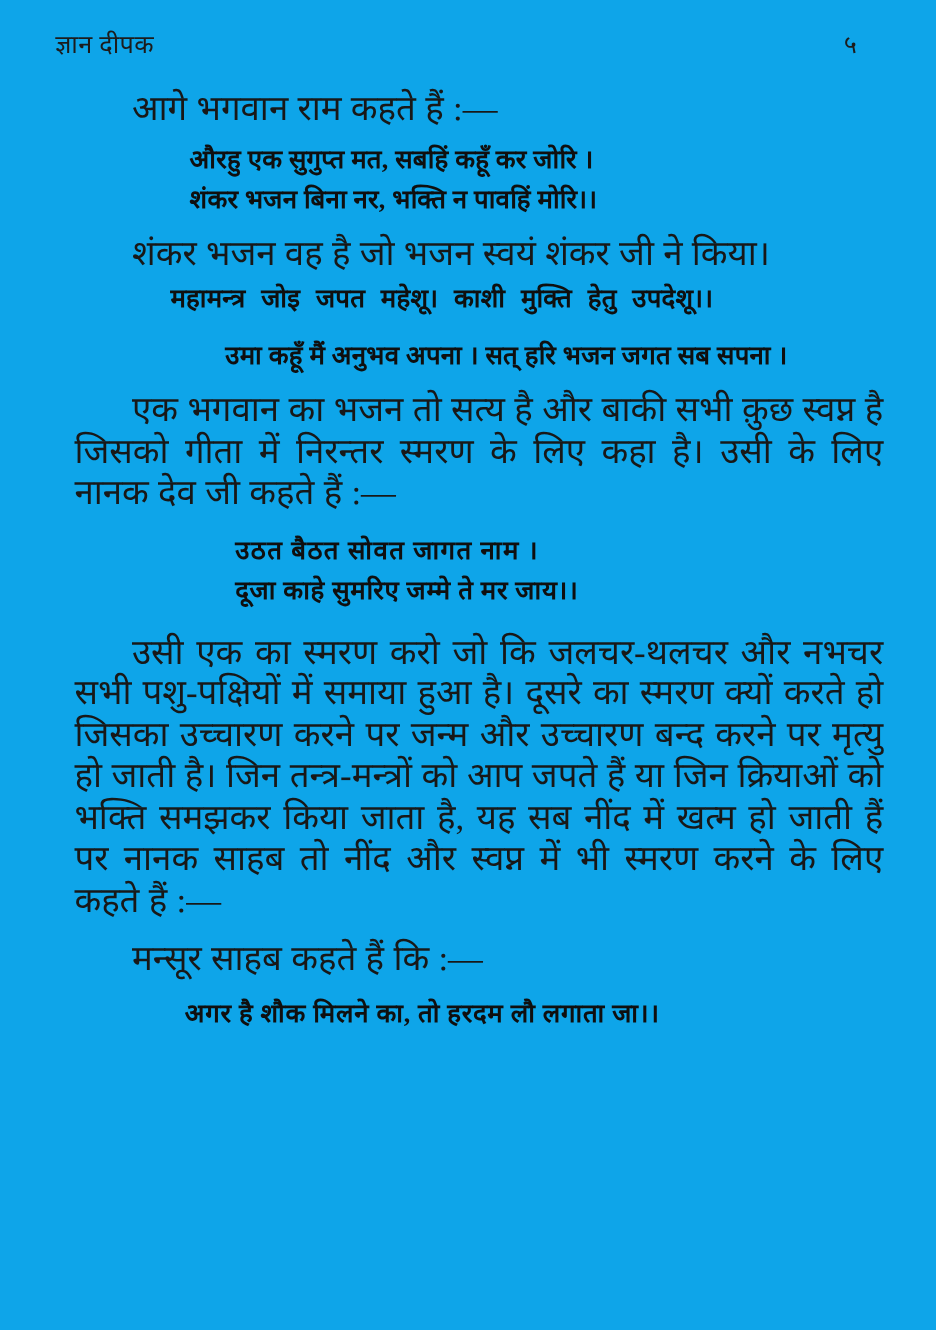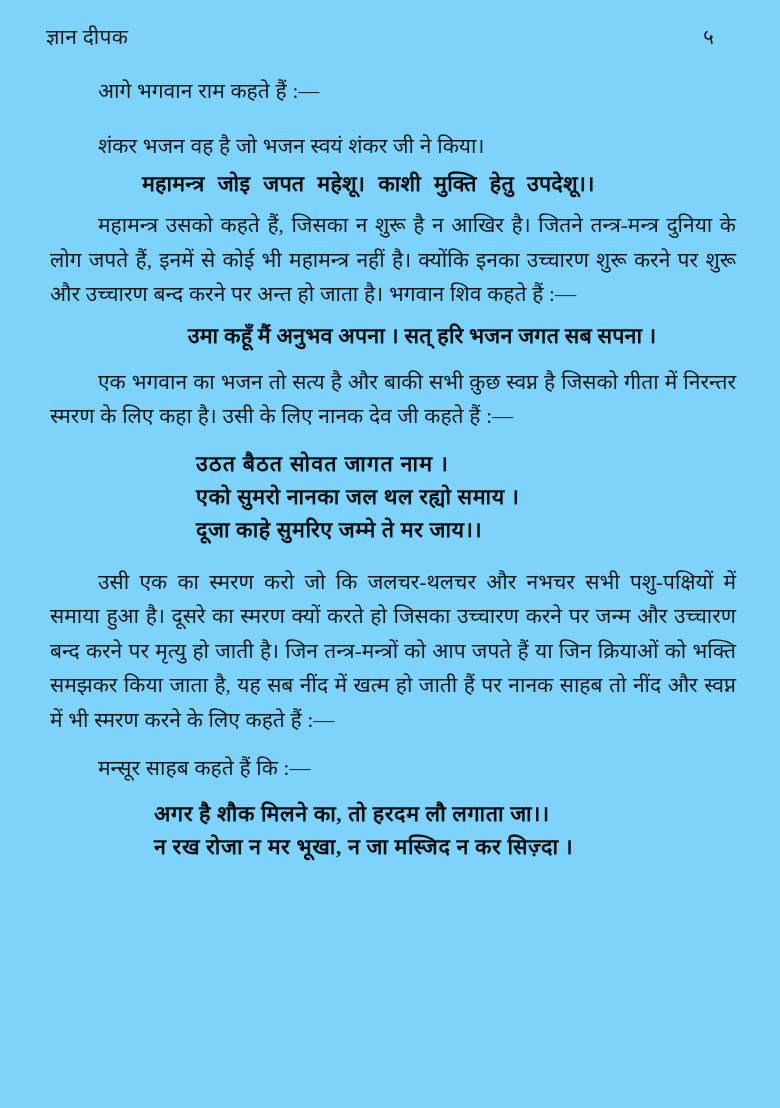--- a/index.html
+++ b/index.html
@@ -7,21 +7,21 @@
     margin: 0;
     padding: 0;
     background: #ffffff;
   }
 
   .page {
     position: relative;
     width: 780px;
     height: 1108px;
     margin: 0 auto;
-    background: #7dd3fc;
+    background: #0ea5e9;
     color: #1a1a1a;
     font-family: "Liberation Serif", "DejaVu Serif", serif;
     overflow: hidden;
     box-sizing: border-box;
     padding: 0;
   }
 
   
   .running-head {
     position: absolute;
@@ -50,26 +50,26 @@
   
   .text-column {
     position: absolute;
     top: 74px;
     left: 46px;
     width: 690px;
   }
 
   
   .para {
-    font-size: 21px;
+    font-size: 29px;
     line-height: 34.5px;
     text-align: justify;
     text-align-last: left;
     text-justify: inter-word;
-    margin: 0 0 2px 4px;
+    margin: 0 0 2px 16px;
     color: #181818;
     word-spacing: 0.5px;
   }
   .para.indent {
     text-indent: 48px;
   }
   .para.tight {
     margin-bottom: 0;
   }
 
@@ -110,65 +110,66 @@
     <div class="head-title">ज्ञान दीपक</div>
     <div class="head-folio">५</div>
   </div>
 
   <div class="text-column">
 
     <p class="para indent">आगे भगवान राम कहते हैं :—</p>
 
     <div class="gap-sm"></div>
 
+    <div class="verse">
+      <div class="verse-line vi-1">औरहु एक सुगुप्त मत, सबहिं कहूँ कर जोरि  ।</div>
+      <div class="verse-line vi-1">शंकर भजन बिना नर, भक्ति न पावहिं मोरि।।</div>
+    </div>
 
     <div class="gap-md"></div>
 
     <p class="para indent tight">शंकर भजन वह है जो भजन स्वयं शंकर जी ने किया।</p>
 
     <div class="gap-sm"></div>
 
     <div class="verse">
       <div class="verse-line vi-2">महामन्त्र जोइ जपत महेशू। काशी मुक्ति हेतु उपदेशू।।</div>
     </div>
 
     <div class="gap-sm"></div>
 
-    <p class="para indent">महामन्त्र उसको कहते हैं, जिसका न शुरू है न आखिर है। जितने तन्त्र-मन्त्र दुनिया के लोग जपते हैं, इनमें से कोई भी महामन्त्र नहीं है। क्योंकि इनका उच्चारण शुरू करने पर शुरू और उच्चारण बन्द करने पर अन्त हो जाता है।  भगवान शिव कहते हैं :—</p>
 
     <div class="gap-sm"></div>
 
     <div class="verse">
       <div class="verse-line vi-3">उमा कहूँ मैं अनुभव अपना । सत् हरि भजन जगत सब सपना ।</div>
     </div>
 
     <div class="gap-md"></div>
 
     <p class="para indent">एक भगवान का भजन तो सत्य है और बाकी सभी क़ुछ स्वप्न है जिसको गीता में निरन्तर स्मरण के लिए कहा है।  उसी के लिए नानक देव जी कहते हैं :—</p>
 
     <div class="gap-md"></div>
 
     <div class="verse">
       <div class="verse-line vi-4">उठत  बैठत  सोवत  जागत  नाम  ।</div>
-      <div class="verse-line vi-5">एको सुमरो नानका जल थल रह्यो समाय  ।</div>
       <div class="verse-line vi-5">दूजा  काहे  सुमरिए  जम्मे  ते  मर  जाय।।</div>
     </div>
 
     <div class="gap-lg"></div>
 
     <p class="para indent">उसी एक का स्मरण करो जो कि जलचर-थलचर और नभचर सभी पशु-पक्षियों में समाया हुआ है।  दूसरे का स्मरण क्यों करते हो जिसका उच्चारण करने पर जन्म और उच्चारण बन्द करने पर मृत्यु हो जाती है। जिन तन्त्र-मन्त्रों को आप जपते हैं या जिन क्रियाओं को भक्ति समझकर किया जाता है, यह सब नींद में खत्म हो जाती हैं पर नानक साहब तो नींद और स्वप्न में भी स्मरण करने के लिए कहते हैं :—</p>
 
     <div class="gap-sm"></div>
 
 
     <div class="gap-sm"></div>
 
     <p class="para indent tight">मन्सूर साहब कहते हैं कि :—</p>
 
     <div class="gap-md"></div>
 
     <div class="verse">
       <div class="verse-line vi-7">अगर है शौक मिलने का, तो हरदम लौ लगाता जा।।</div>
-      <div class="verse-line vi-7">न रख रोजा न मर भूखा, न जा मस्जिद न कर सिज़्दा  ।</div>
     </div>
 
   </div>
 </div>
 
 </body></html>

